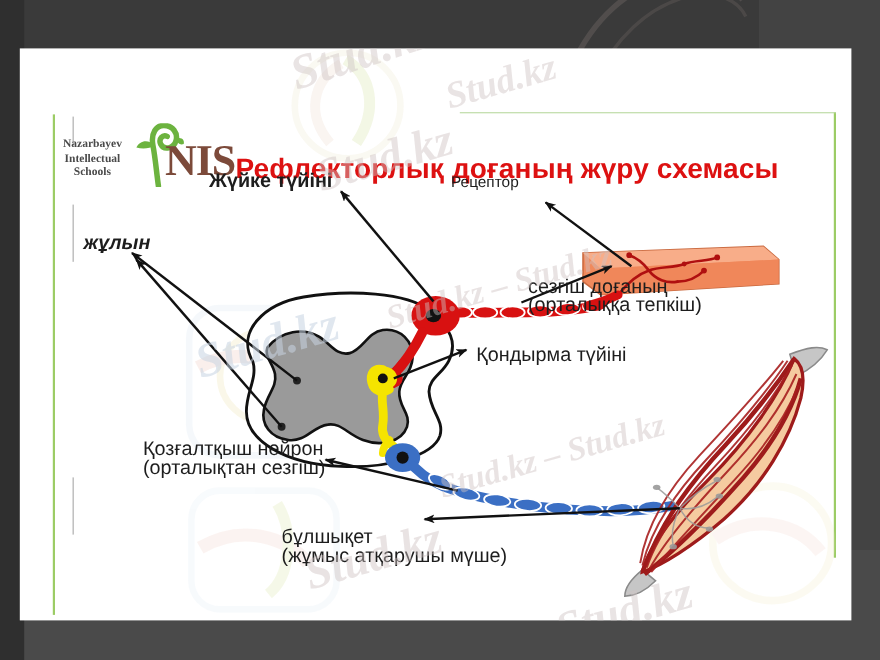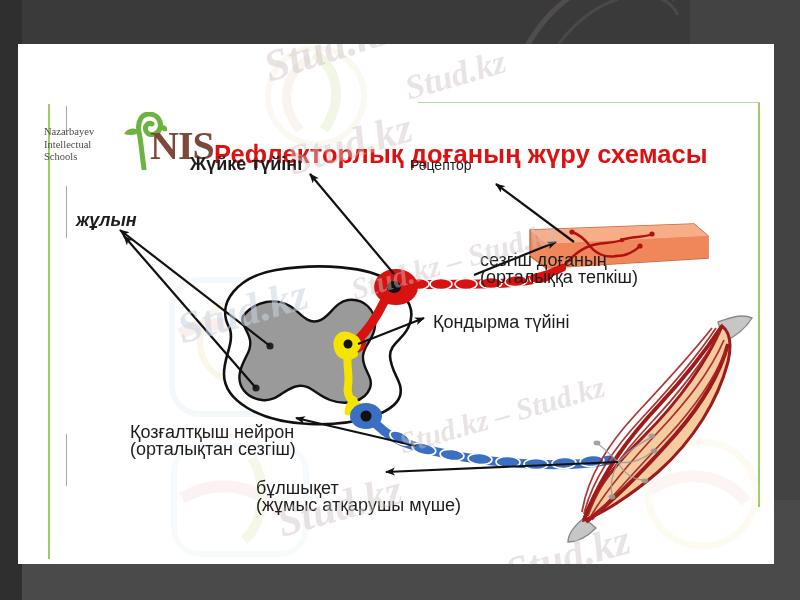--- a/index.html
+++ b/index.html
@@ -26,22 +26,22 @@
   .slide-edge-r{position:absolute;left:740px;top:58px;width:2px;height:405px;background:#9ccc65;}
   .slide-edge-t{position:absolute;left:400px;top:58px;width:342px;height:1px;background:#b9d9a0;}
 
   
   .tick{position:absolute;width:1px;background:#8a8a8a;opacity:.75;}
 
   
   .logo{position:absolute;left:26px;top:72px;width:190px;height:60px;}
   .logo .words{
     position:absolute;left:0;top:10px;width:80px;
-    font-family:"Liberation Serif", serif;font-weight:normal;
-    font-size:10.5px;line-height:12.5px;color:#4a4a4a;text-align:left;
+    font-family:"Liberation Serif", serif;font-weight:bold;
+    font-size:10.5px;line-height:12.5px;color:#4a4a4a;text-align:center;
   }
   .logo .mark{position:absolute;left:78px;top:-4px;width:46px;height:58px;}
   .logo .nis{
     position:absolute;left:106px;top:6px;
     font-family:"Liberation Serif", serif;font-size:40px;font-weight:bold;
     color:#7c4a3a;letter-spacing:-1px;text-align:right;
   }
 
   
   .title{
@@ -299,21 +299,21 @@
     <div class="lab" style="left:392px;top:113px;font-size:14px;">Рецептор</div>
 
     <div style="position:absolute;left:462px;top:208px;">
       <div class="lab" style="position:static;">сезгіш доғаның</div>
       <div class="lab" style="position:static;">(орталыққа тепкіш)</div>
     </div>
 
     <div class="lab" style="left:415px;top:270px;">Қондырма түйіні</div>
 
     <div style="position:absolute;left:112px;top:356px;">
-      <div class="lab" style="position:static;margin-top:24px;">Қозғалтқыш нейрон</div>
+      <div class="lab" style="position:static;">Қозғалтқыш нейрон</div>
       <div class="lab" style="position:static;">(орталықтан сезгіш)</div>
     </div>
 
     <div style="position:absolute;left:238px;top:418px;">
       <div class="lab" style="position:static;margin-top:18px;">бұлшықет</div>
       <div class="lab" style="position:static;">(жұмыс атқарушы мүше)</div>
     </div>
 
     <div class="wm" style="left:244px;top:-22px;font-size:44px;transform:rotate(-18deg);">Stud.kz</div>
     <div class="wm" style="left:268px;top:76px;font-size:42px;transform:rotate(-16deg);">Stud.kz</div>

